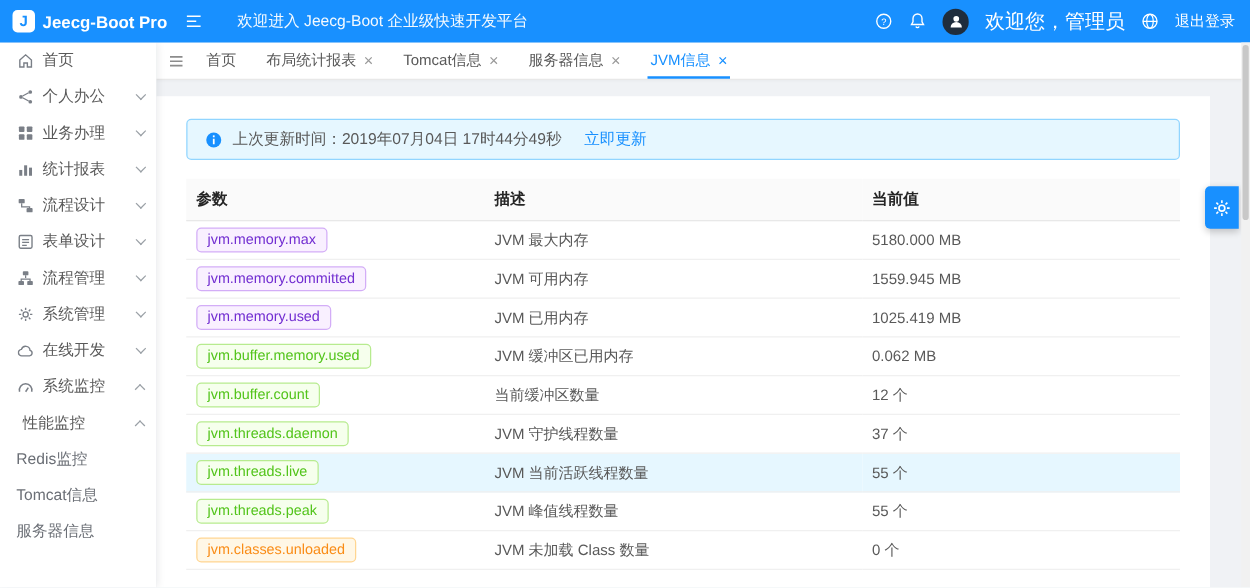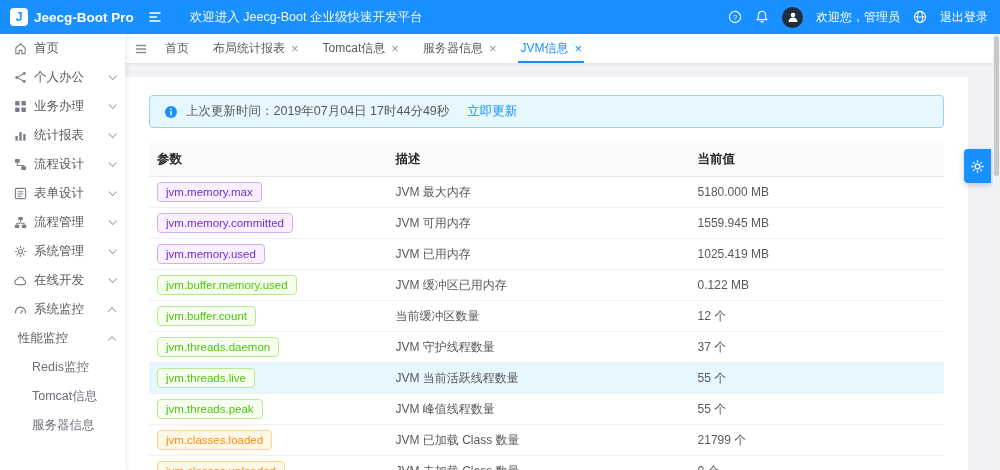--- a/index.html
+++ b/index.html
@@ -13,30 +13,30 @@
   .logo-badge{width:18px;height:18px;border-radius:4px;background:#fff;color:var(--primary,#1890ff);font-weight:bold;font-size:12px;display:flex;align-items:center;justify-content:center}
   .logo-text{font-weight:bold;font-size:13.5px;white-space:nowrap}
   .fold{margin-left:14px;display:inline-flex;cursor:pointer}
   .fold svg{width:14px;height:14px}
   .welcome{margin-left:28px;font-size:12.5px;color:rgba(255,255,255,.95);white-space:nowrap}
   .top-right{margin-left:auto;display:flex;align-items:center;gap:13px;padding-right:12px}
   .hicon{display:inline-flex;cursor:pointer}
   .hicon svg{width:14px;height:14px}
   .avatar{width:21px;height:21px;border-radius:50%;background:#1f2d3d;display:inline-flex;align-items:center;justify-content:center;cursor:pointer;overflow:hidden}
   .avatar svg{width:14px;height:14px}
-  .greet{font-size:12px;white-space:nowrap;cursor:pointer}
+  .greet{font-size:16px;white-space:nowrap;cursor:pointer}
   .logout{color:#fff;text-decoration:none;font-size:12px;cursor:pointer;white-space:nowrap}
 
   
   .sidebar{position:absolute;top:34px;left:0;width:125px;bottom:0;background:#fff;box-shadow:2px 0 6px rgba(0,21,41,.08);z-index:5;overflow:hidden}
   .menu-item{display:flex;align-items:center;height:29px;padding:0 10px 0 14px;color:#595959;cursor:pointer;font-size:12.5px;white-space:nowrap}
   .menu-item .mi-icon{width:13px;height:13px;margin-right:7px;color:#7a7f87;display:inline-flex;flex:0 0 13px}
   .mi-icon svg{width:13px;height:13px}
   .menu-item.lvl2{padding-left:18px}
-  .menu-item.lvl3{padding-left:32px;color:#6b6f76}
+  .menu-item.lvl3{padding-left:13px;color:#6b6f76}
   .mi-label{overflow:hidden;text-overflow:ellipsis}
   .mi-arrow{margin-left:auto;width:6px;height:6px;border-right:1.3px solid #9aa0a6;border-bottom:1.3px solid #9aa0a6;flex:0 0 6px}
   .mi-arrow.down{transform:rotate(45deg) translate(-1px,-2px)}
   .mi-arrow.up{transform:rotate(-135deg) translate(-1px,-1px)}
 
   
   .tabbar{position:absolute;top:34px;left:125px;right:0;height:30px;background:#fff;border-bottom:1px solid #e8e8e8;display:flex;align-items:stretch;padding:0 4px;z-index:4;box-shadow:0 1px 3px rgba(0,0,0,.04)}
   .tabs-menu{display:flex;align-items:center;padding:0 6px;color:#8c8c8c;cursor:pointer}
   .tabs-menu svg{width:12px;height:12px}
   .tabs{display:flex}
@@ -306,46 +306,41 @@
               <td>1559.945 MB</td>
             </tr>
             <tr>
               <td><span class="tag purple">jvm.memory.used</span></td>
               <td>JVM 已用内存</td>
               <td>1025.419 MB</td>
             </tr>
             <tr>
               <td><span class="tag green">jvm.buffer.memory.used</span></td>
               <td>JVM 缓冲区已用内存</td>
-              <td>0.122 MB</td>
+              <td>0.062 MB</td>
             </tr>
             <tr>
               <td><span class="tag green">jvm.buffer.count</span></td>
               <td>当前缓冲区数量</td>
               <td>12 个</td>
             </tr>
             <tr>
               <td><span class="tag green">jvm.threads.daemon</span></td>
               <td>JVM 守护线程数量</td>
               <td>37 个</td>
             </tr>
             <tr class="hl">
               <td><span class="tag green">jvm.threads.live</span></td>
               <td>JVM 当前活跃线程数量</td>
               <td>55 个</td>
             </tr>
             <tr>
               <td><span class="tag green">jvm.threads.peak</span></td>
               <td>JVM 峰值线程数量</td>
               <td>55 个</td>
-            </tr>
-            <tr>
-              <td><span class="tag orange">jvm.classes.loaded</span></td>
-              <td>JVM 已加载 Class 数量</td>
-              <td>21799 个</td>
             </tr>
             <tr>
               <td><span class="tag orange">jvm.classes.unloaded</span></td>
               <td>JVM 未加载 Class 数量</td>
               <td>0 个</td>
             </tr>
           </tbody>
       </table>
     </div>
   </main>

